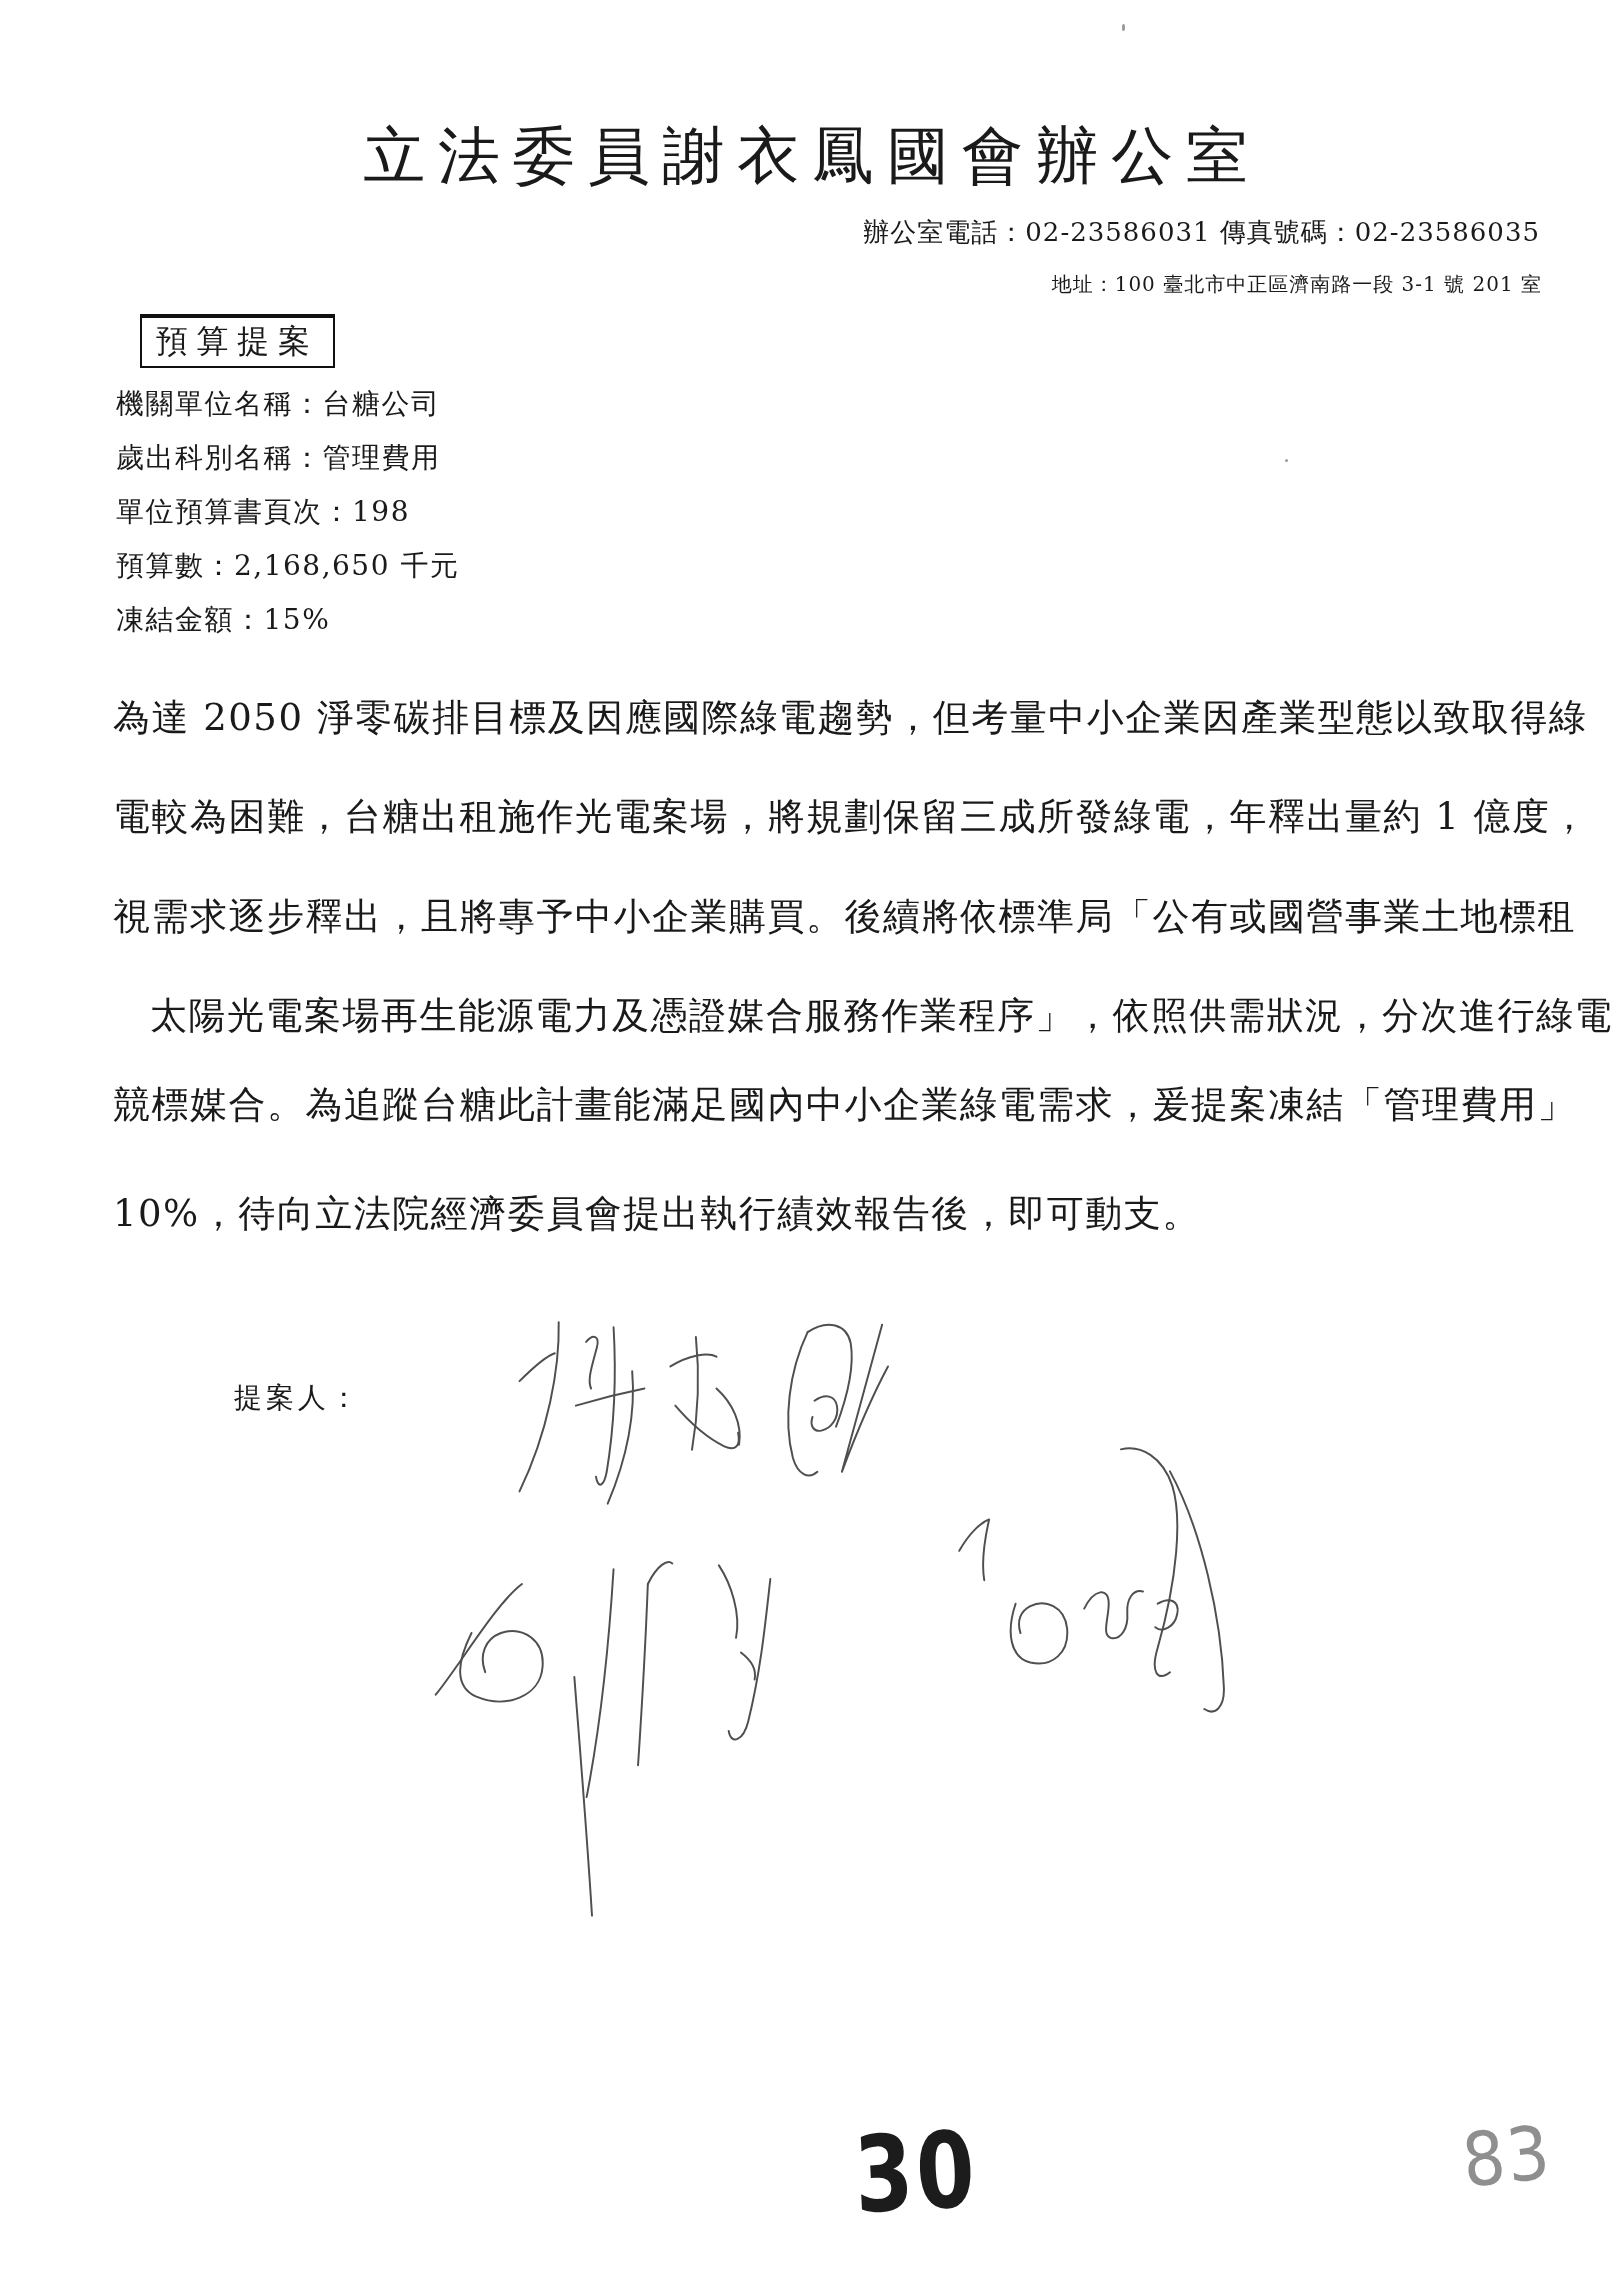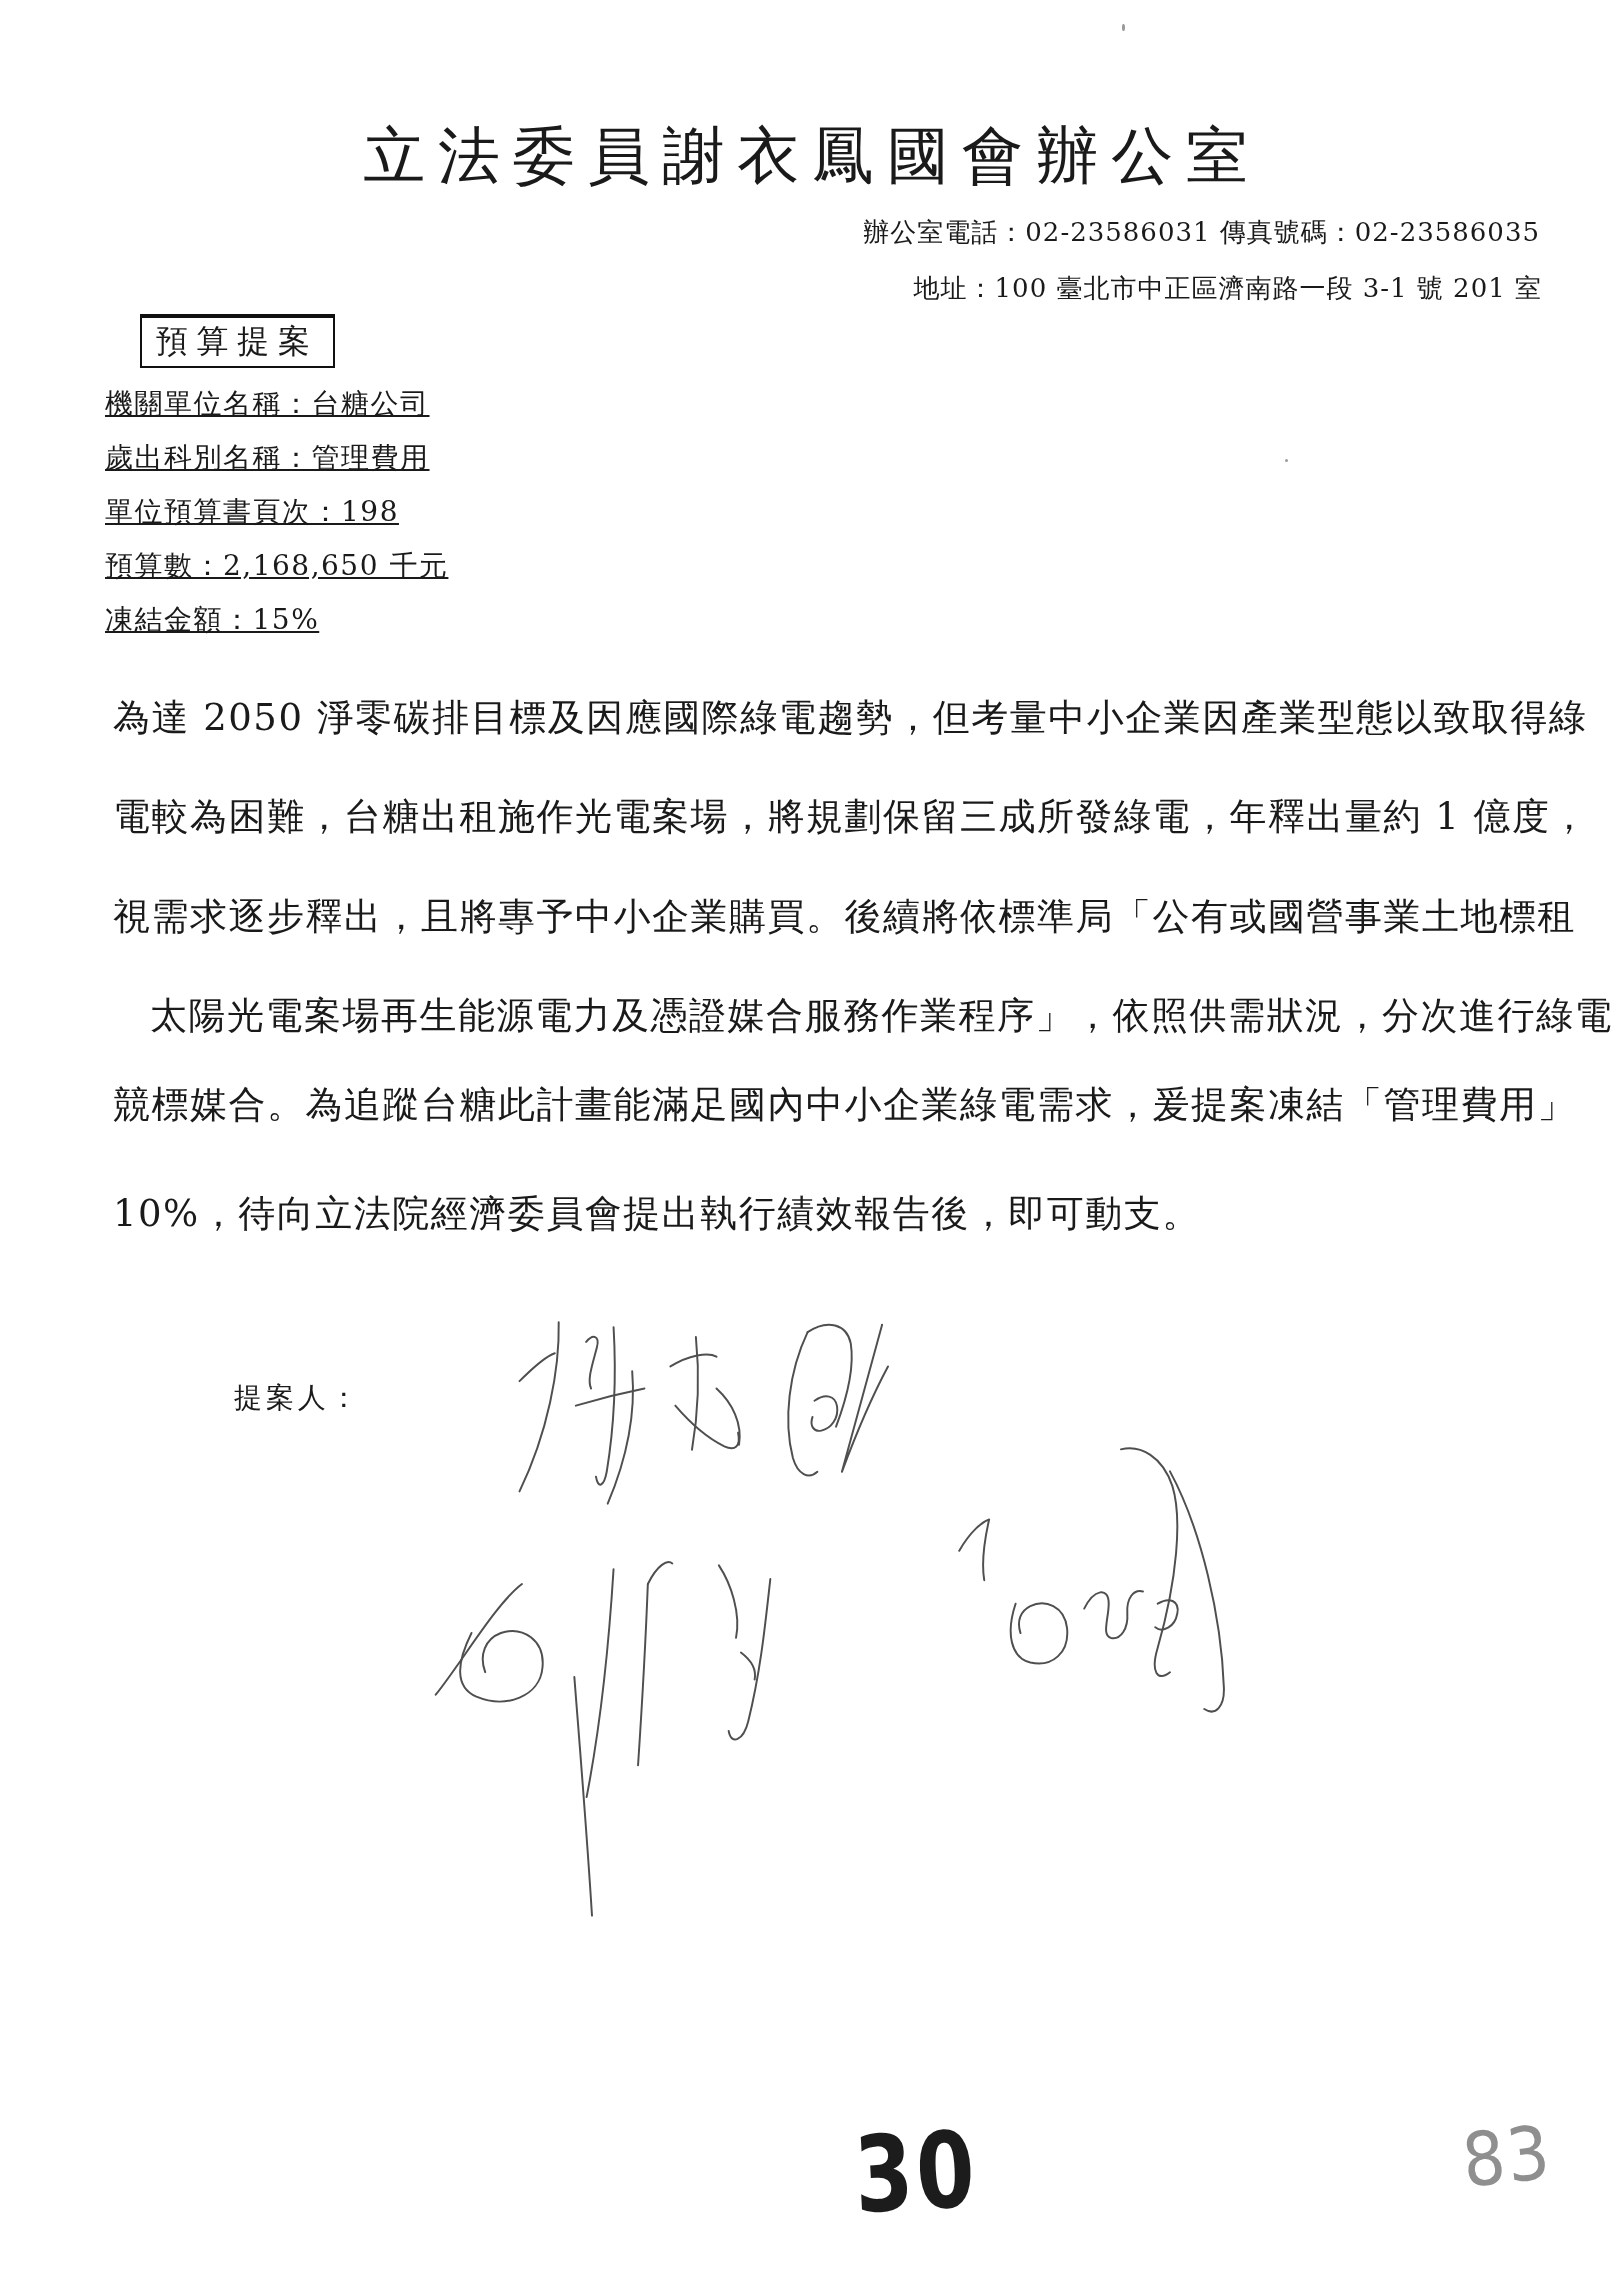--- a/index.html
+++ b/index.html
@@ -33,43 +33,42 @@
     right: 84px;
     font-size: 26px;
     letter-spacing: 1px;
     white-space: nowrap;
     text-align: right;
   }
   .address-line {
     position: absolute;
     top: 271px;
     right: 82px;
-    font-size: 26px;
+    font-size: 20px;
     letter-spacing: 1px;
     white-space: nowrap;
   }
   .section-box {
     position: absolute;
     left: 140px;
     top: 314px;
     border: 2px solid #101010;
     border-top-width: 4.4px;
     padding: 6.9px 13.7px 8.8px 13.7px;
     font-size: 32px;
     letter-spacing: 8.8px;
     line-height: 1;
     white-space: nowrap;
   }
   .info-line {
     position: absolute;
-    left: 105px;
+    left: 116px;
     font-size: 28px;
     letter-spacing: 1.5px;
     white-space: nowrap;
-    text-decoration: underline;
   }
   .body-line {
     position: absolute;
     left: 113px;
     width: 1413px;
     font-size: 37px;
     letter-spacing: 1.5px;
     white-space: nowrap;
   }
   .proposer-label {

